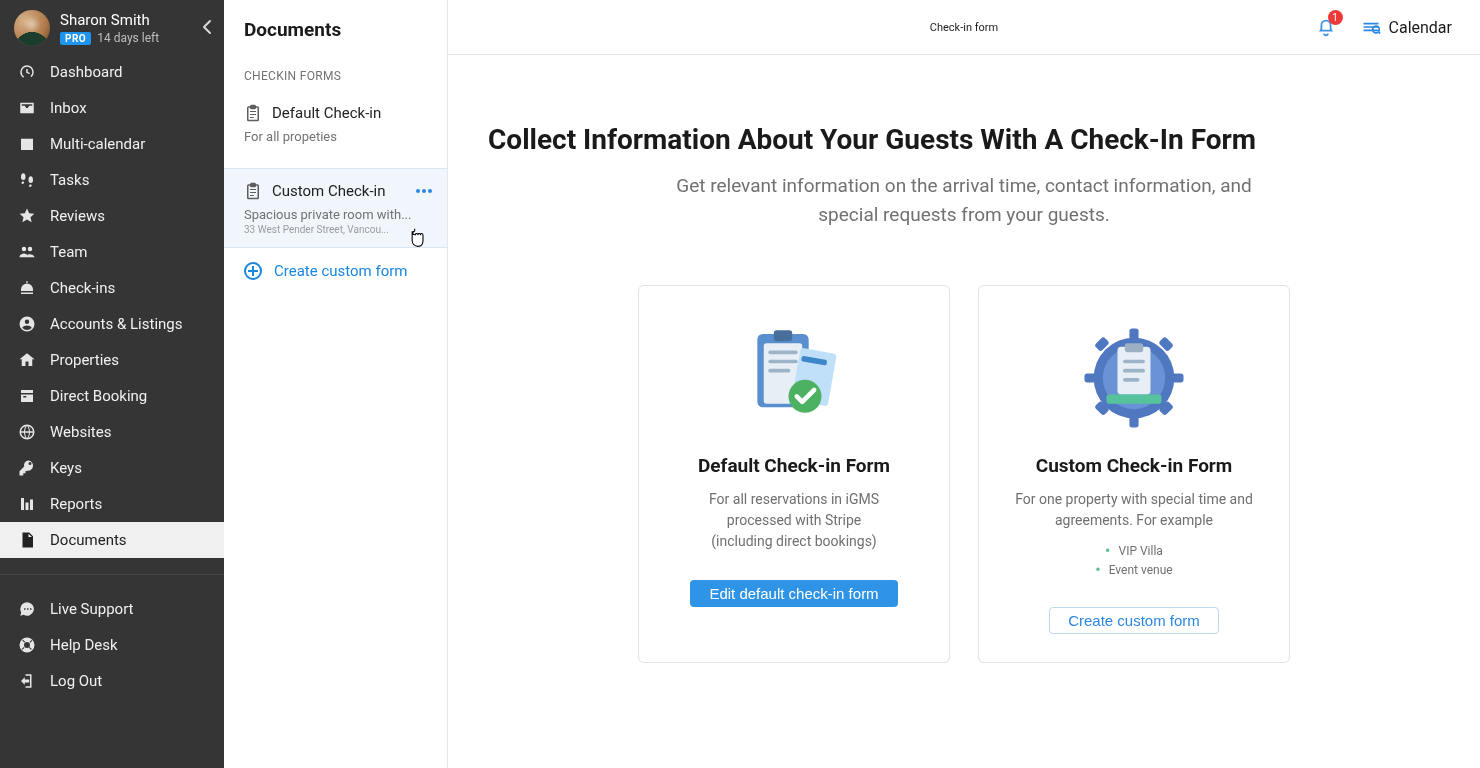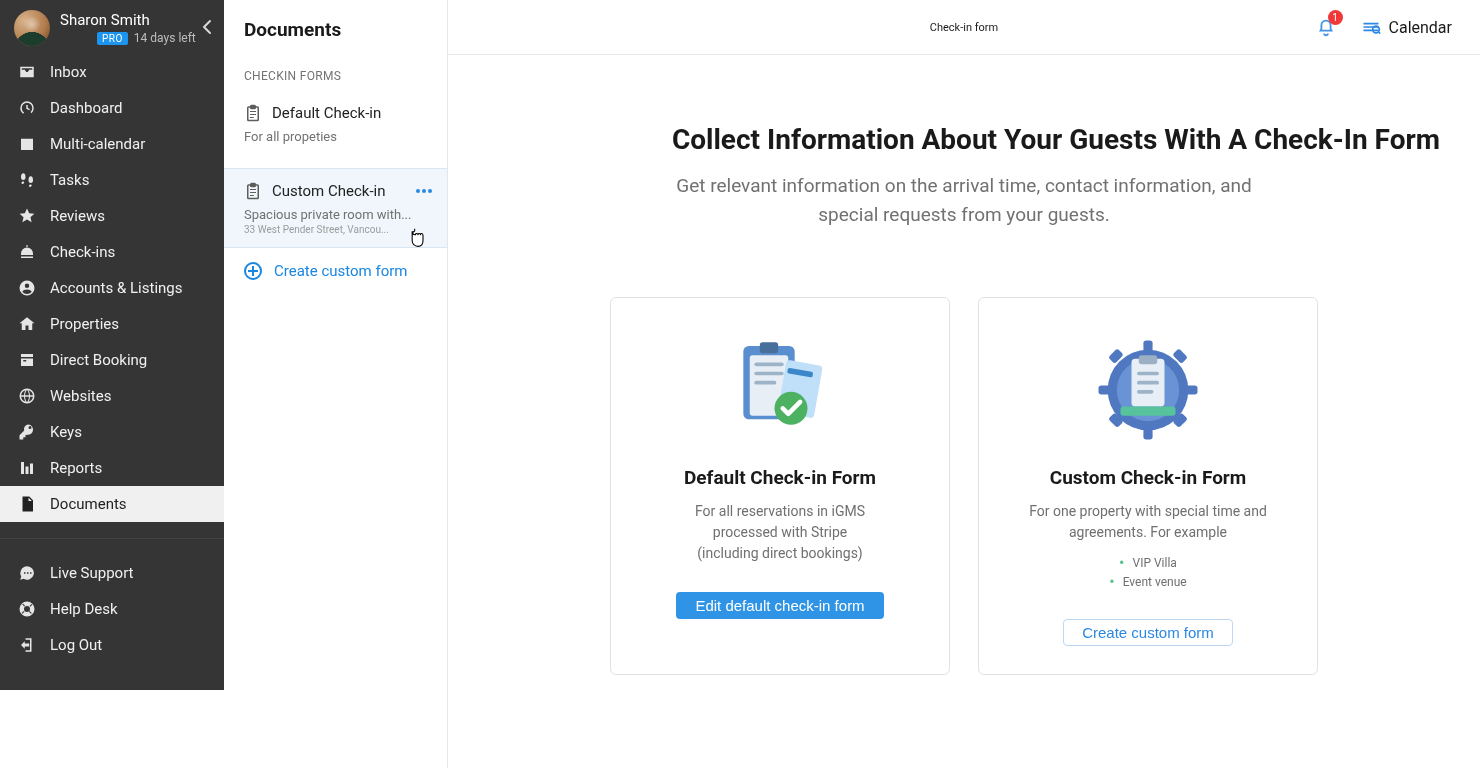--- a/index.html
+++ b/index.html
@@ -12,21 +12,21 @@
     display: flex;
     color: #333;
   }
   
   .sidebar {
     width: 224px;
     background: #353535;
     color: #fff;
     display: flex;
     flex-direction: column;
-    height: 690px;
+    height: 768px;
   }
   .profile {
     display: flex;
     align-items: center;
     padding: 10px 14px 8px;
     position: relative;
   }
   .avatar {
     width: 36px; height: 36px;
     border-radius: 50%;
@@ -42,25 +42,24 @@
       radial-gradient(circle at 50% 40%, rgba(255,255,255,.4), transparent 30%),
       radial-gradient(circle at 50% 110%, #1c3d2d 40%, transparent 41%);
   }
   .profile-info { margin-left: 10px; }
   .profile-name { font-size: 15px; line-height: 1.2; color:#fff; }
   .profile-meta { margin-top:2px; display:flex; align-items:center;}
   .pro-badge {
     background:#1d94ed;
     color:#fff;
     font-size:10px;
-    font-weight:400;
+    font-weight:700;
     padding:1px 5px;
     border-radius:2px;
     letter-spacing:.5px;
-    margin-left:37px;
   }
   .trial { color:#bdbdbd; font-size:12px; margin-left:6px;}
   .chevron-back {
     position:absolute; right:12px; top:50%; transform:translateY(-50%);
     color:#d8d8d8;
   }
   .nav { list-style:none; }
   .nav li {
     display:flex; align-items:center;
     padding: 9px 16px;
@@ -171,43 +170,42 @@
     font-size:10px; display:flex;align-items:center;justify-content:center;
   }
   .calendar-link { display:flex; align-items:center; color:#1a1a1a; font-size:16px; cursor:pointer;}
   .calendar-link .cal-icon{ color:#2b87e4; margin-right:8px;}
   .content {
     flex:1;
     padding:68px 40px 40px;
     overflow:auto;
   }
   .content h1 {
-    text-align:right;
+    text-align:left;
     font-size:28px;
     color:#1a1a1a;
     font-weight:700;
   }
   .content .subtitle {
     text-align:center;
     font-size:19px;
     color:#717171;
     margin-top:16px; line-height:1.5;
     max-width:640px; margin-left:auto;margin-right:auto;
   }
   .cards {
     display:flex; justify-content:center; gap:28px; margin-top:56px;
   }
   .card {
-    width:340px;
+    width:312px;
     border:1px solid #e2e2e2;
     border-radius:6px;
     padding:32px 22px 28px;
     text-align:center;
     position:relative;
-    margin-top:12px;
   }
   .card .card-illustration { height:120px; display:flex; align-items:center; justify-content:center; margin-bottom:16px;}
   .card h3 { font-size:19px; font-weight:700; color:#1a1a1a; margin-bottom:12px;}
   .card .desc { font-size:14px; color:#707070; line-height:1.5; }
   .card ul { list-style:none; margin-top:10px; text-align:center; font-size:12px; color:#707070;}
   .card ul li::before{
     content:"•"; color:#54c08b; font-size:16px; margin-right:8px; vertical-align:-1px;
   }
   .btn {
     display:inline-block; margin-top:28px;
@@ -237,56 +235,64 @@
       <svg width="10" height="16" viewBox="0 0 10 16" fill="none">
           <path d="M8 2 2 8l6 6" stroke="currentColor" stroke-width="2" stroke-linecap="round" stroke-linejoin="round"></path>
         </svg>
     </span>
   </div>
 
   <ul class="nav">
     <li>
       <span class="nav-icon">
         <svg width="18" height="18" viewBox="0 0 24 24" fill="currentColor">
+            <path d="M12 3a9 9 0 0 0-9 9 9 9 0 0 0 4 7.5l1.1-1.6A7 7 0 0 1 5 12a7 7 0 1 1 14 0c0 2.1-.9 4-2.3 5.3l1.2 1.6A9 9 0 0 0 21 12a9 9 0 0 0-9-9Zm-1 5v5l4 2 .9-1.6L13 12V8h-2Z"></path>
+          </svg>
+      </span>
+        <span>Dashboard</span>
+    </li>
+    <li>
+      <span class="nav-icon">
+        <svg width="18" height="18" viewBox="0 0 24 24" fill="currentColor">
             <path d="M3 5h18v14H3V5Zm2 2v2h4l2 3h2l2-3h4V7H5Z"></path>
           </svg>
       </span>
         <span>Inbox</span>
     </li>
     <li>
       <span class="nav-icon">
         <svg width="18" height="18" viewBox="0 0 24 24" fill="currentColor">
-            <path d="M12 3a9 9 0 0 0-9 9 9 9 0 0 0 4 7.5l1.1-1.6A7 7 0 0 1 5 12a7 7 0 1 1 14 0c0 2.1-.9 4-2.3 5.3l1.2 1.6A9 9 0 0 0 21 12a9 9 0 0 0-9-9Zm-1 5v5l4 2 .9-1.6L13 12V8h-2Z"></path>
-          </svg>
-      </span>
-        <span>Dashboard</span>
-    </li>
-    <li>
-      <span class="nav-icon">
-        <svg width="18" height="18" viewBox="0 0 24 24" fill="currentColor">
             <path d="M4 5h16v15H4V5Zm2 5h3v3H6v-3Zm5 0h3v3h-3v-3Zm5 0h3v3h-3v-3ZM6 15h3v3H6v-3Zm5 0h3v3h-3v-3Z"></path>
           </svg>
       </span>
         <span>Multi-calendar</span>
     </li>
     <li>
       <span class="nav-icon">
         <svg width="18" height="18" viewBox="0 0 24 24" fill="currentColor">
             <path d="M7 3c2 0 3 2 3 5s-1 4-3 4-3-1-3-4 1-5 3-5Zm0 11h0c1.5 0 2 2 0 3s-3-1-2-2 .5-1 2-1Zm10-7c2 0 3 2 3 5s-1 4-3 4-3-1-3-4 1-5 3-5Zm0 11c1.5 0 2 2 0 3s-3-1-2-2 .5-1 2-1Z"></path>
           </svg>
       </span>
         <span>Tasks</span>
     </li>
     <li>
       <span class="nav-icon">
         <svg width="18" height="18" viewBox="0 0 24 24" fill="currentColor">
             <path d="m12 2 2.9 6.3 6.9.6-5.2 4.6 1.6 6.7L12 16.8l-6.2 3.4 1.6-6.7L2.2 8.9l6.9-.6L12 2Z"></path>
           </svg>
       </span>
         <span>Reviews</span>
+    </li>
+    <li>
+      <span class="nav-icon">
+        <svg width="18" height="18" viewBox="0 0 24 24" fill="currentColor">
+            <path d="M8 11a3 3 0 1 0 0-6 3 3 0 0 0 0 6Zm8 0a3 3 0 1 0 0-6 3 3 0 0 0 0 6ZM2 19c0-3 3-5 6-5s6 2 6 5H2Zm12 0c0-1.3-.4-2.5-1.1-3.5 1-.3 2-.5 3.1-.5 3 0 6 2 6 4h-8Z"></path>
+          </svg>
+      </span>
+        <span>Team</span>
     </li>
     <li>
       <span class="nav-icon">
         <svg width="18" height="18" viewBox="0 0 24 24" fill="currentColor">
             <path d="M4 18h16v2H4v-2Zm8-12a8 8 0 0 0-8 8v2h16v-2a8 8 0 0 0-8-8Zm-1-3h2v2h-2V3Z"></path>
           </svg>
       </span>
         <span>Check-ins</span>
     </li>
     <li>

